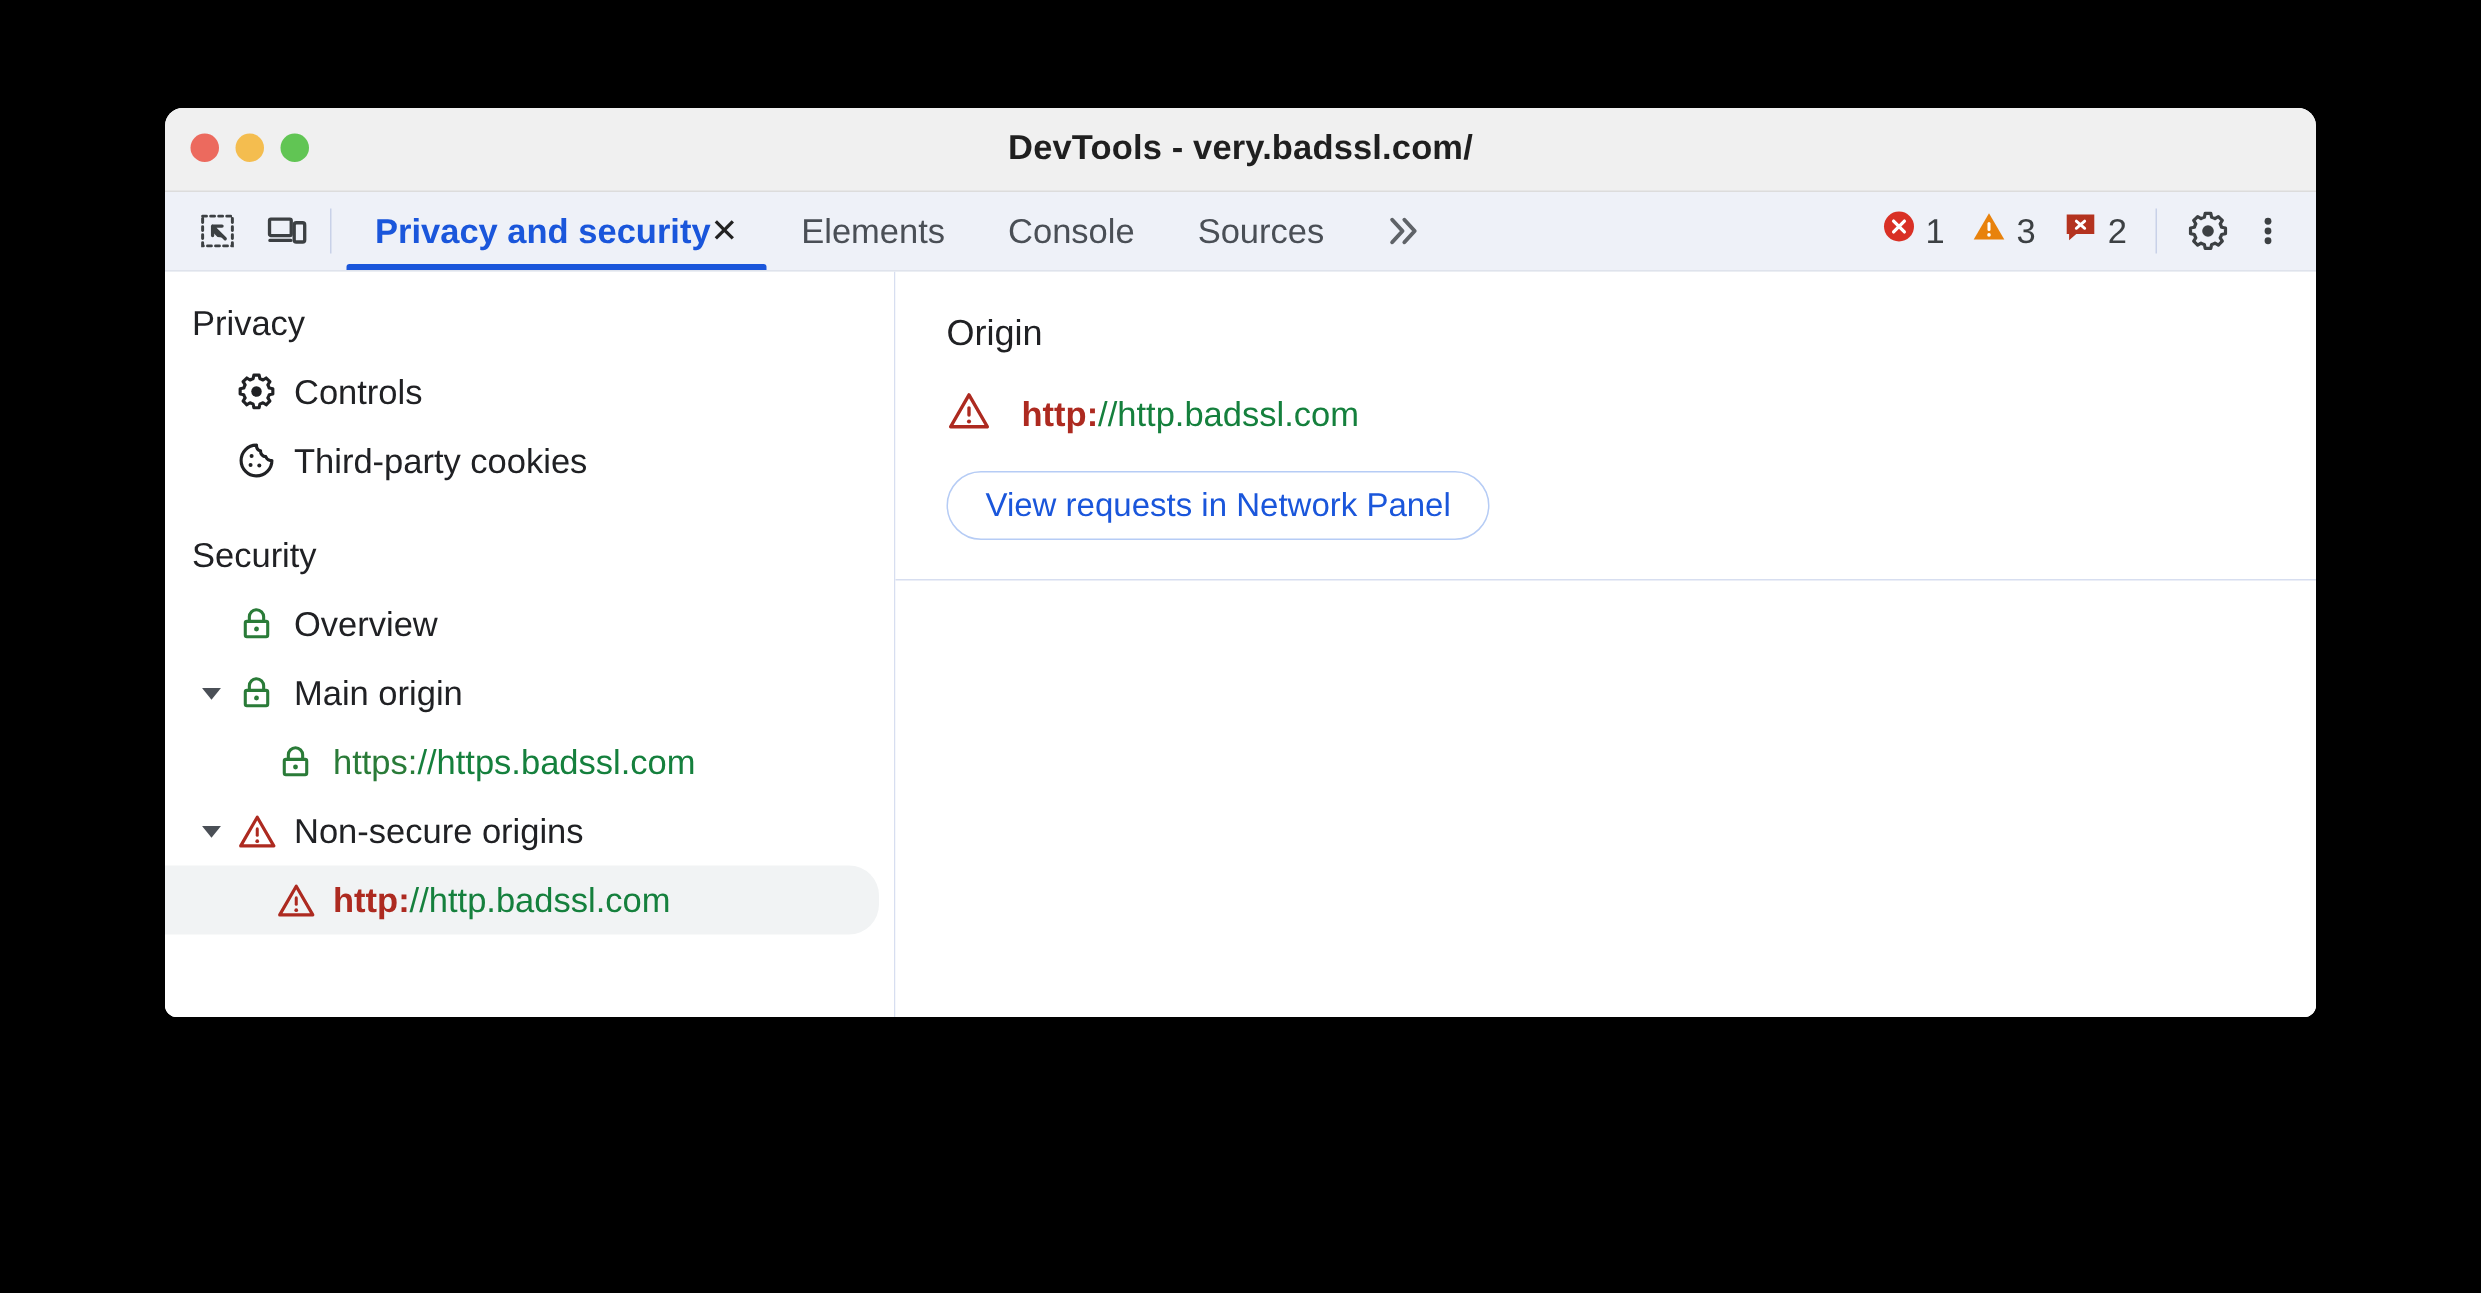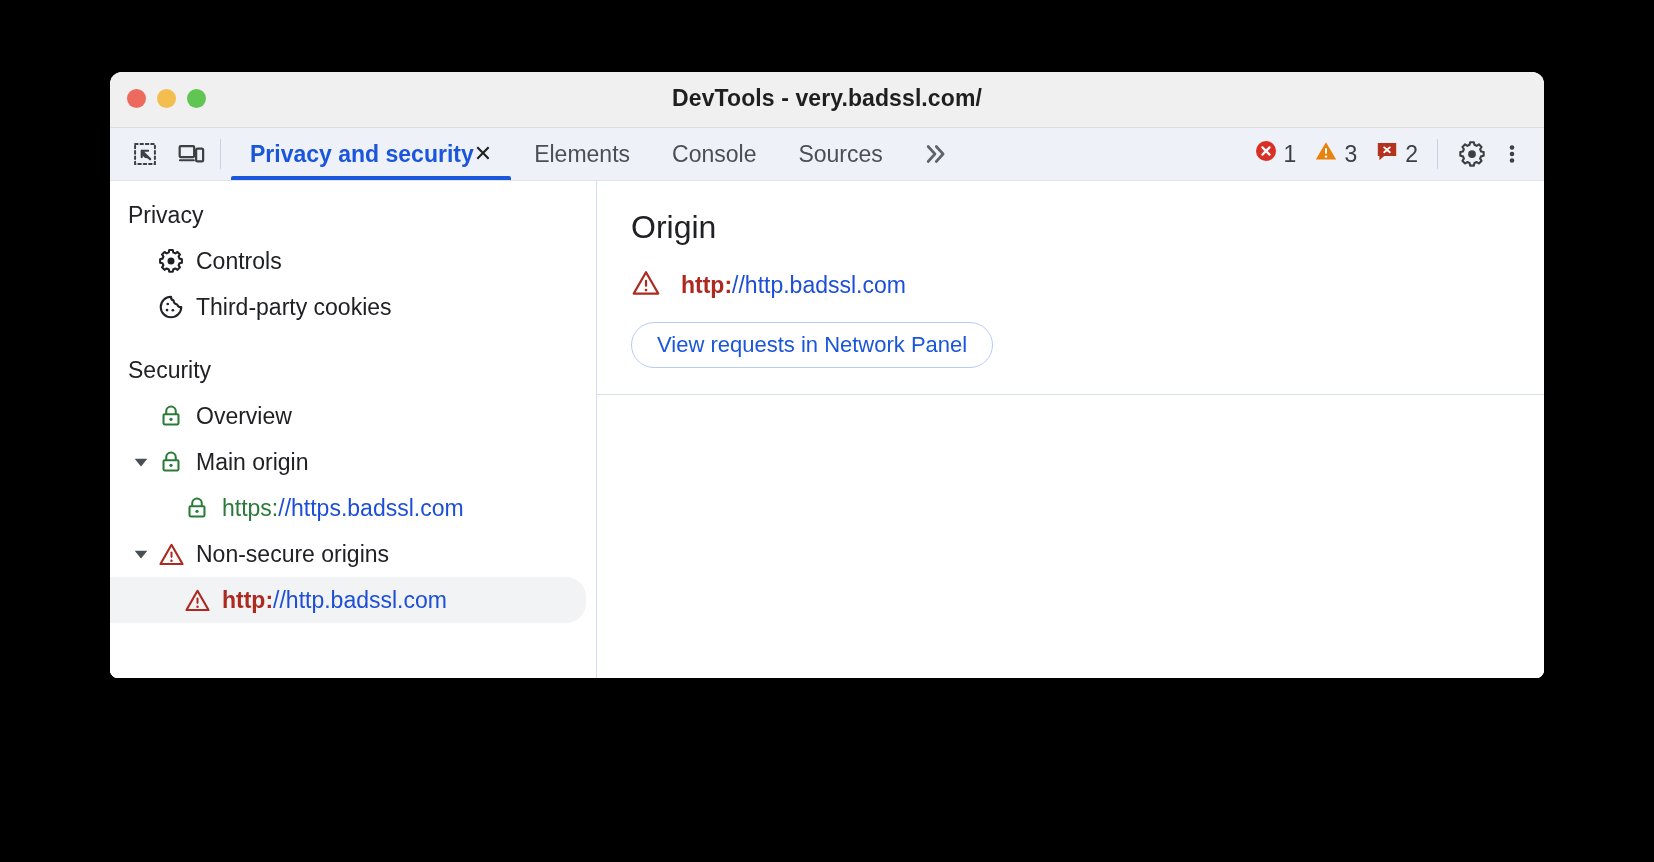--- a/index.html
+++ b/index.html
@@ -213,33 +213,33 @@
     font-size: 23px;
     color: #202124;
     white-space: nowrap;
   }
   .nav-row.indent1 { padding-left: 44px; }
   .nav-row.indent2 { padding-left: 70px; }
   .nav-row.selected { background: #f1f3f4; }
 
   .scheme-secure   { color: #2a7b38; }
   .scheme-insecure { color: #ad2a20; font-weight: bold; }
-  .host-text       { color: #1d4ed8; }
+  .host-text       { color: #15803d; }
 
   
   .main {
     flex: 1;
     background: #ffffff;
   }
   .section-top {
     padding: 28px 0 26px 34px;
     border-bottom: 1px solid #d7def0;
   }
   .section-title {
-    font-size: 32px;
+    font-size: 24px;
     color: #202124;
     margin-bottom: 22px;
   }
   .origin-line {
     display: flex;
     align-items: center;
     gap: 20px;
     margin-bottom: 20px;
   }
   .origin-url {

